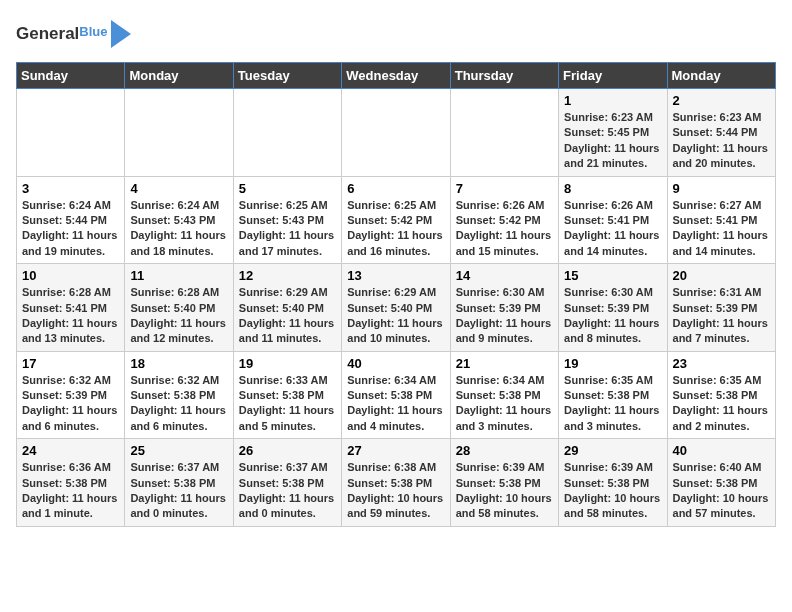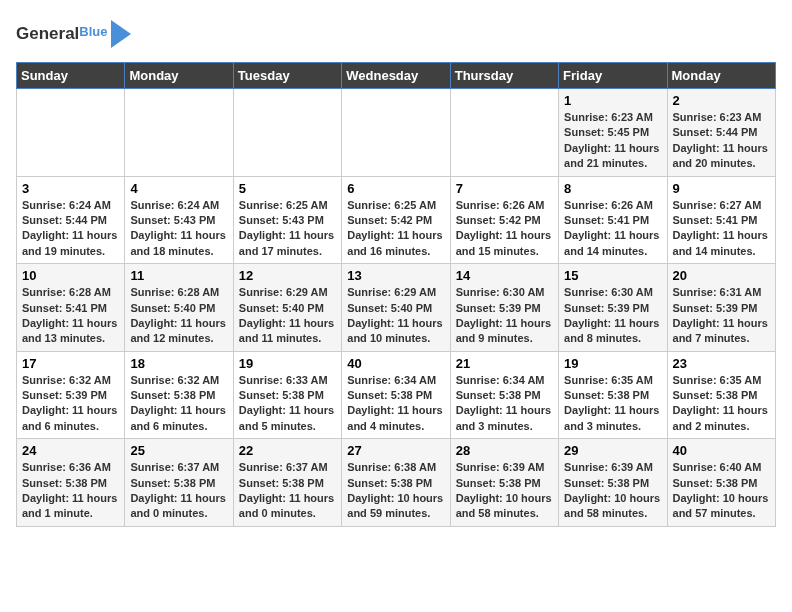--- a/index.html
+++ b/index.html
@@ -215,21 +215,21 @@
       <tr>
         <td>
           <span class="day-num">24</span>
           <div class="day-info">Sunrise: 6:36 AM<br>Sunset: 5:38 PM<br>Daylight: 11 hours and 1 minute.</div>
         </td>
         <td>
           <span class="day-num">25</span>
           <div class="day-info">Sunrise: 6:37 AM<br>Sunset: 5:38 PM<br>Daylight: 11 hours and 0 minutes.</div>
         </td>
         <td>
-          <span class="day-num">22</span>
+          <span class="day-num">26</span>
           <div class="day-info">Sunrise: 6:37 AM<br>Sunset: 5:38 PM<br>Daylight: 11 hours and 0 minutes.</div>
         </td>
         <td>
           <span class="day-num">27</span>
           <div class="day-info">Sunrise: 6:38 AM<br>Sunset: 5:38 PM<br>Daylight: 10 hours and 59 minutes.</div>
         </td>
         <td>
           <span class="day-num">28</span>
           <div class="day-info">Sunrise: 6:39 AM<br>Sunset: 5:38 PM<br>Daylight: 10 hours and 58 minutes.</div>
         </td>

